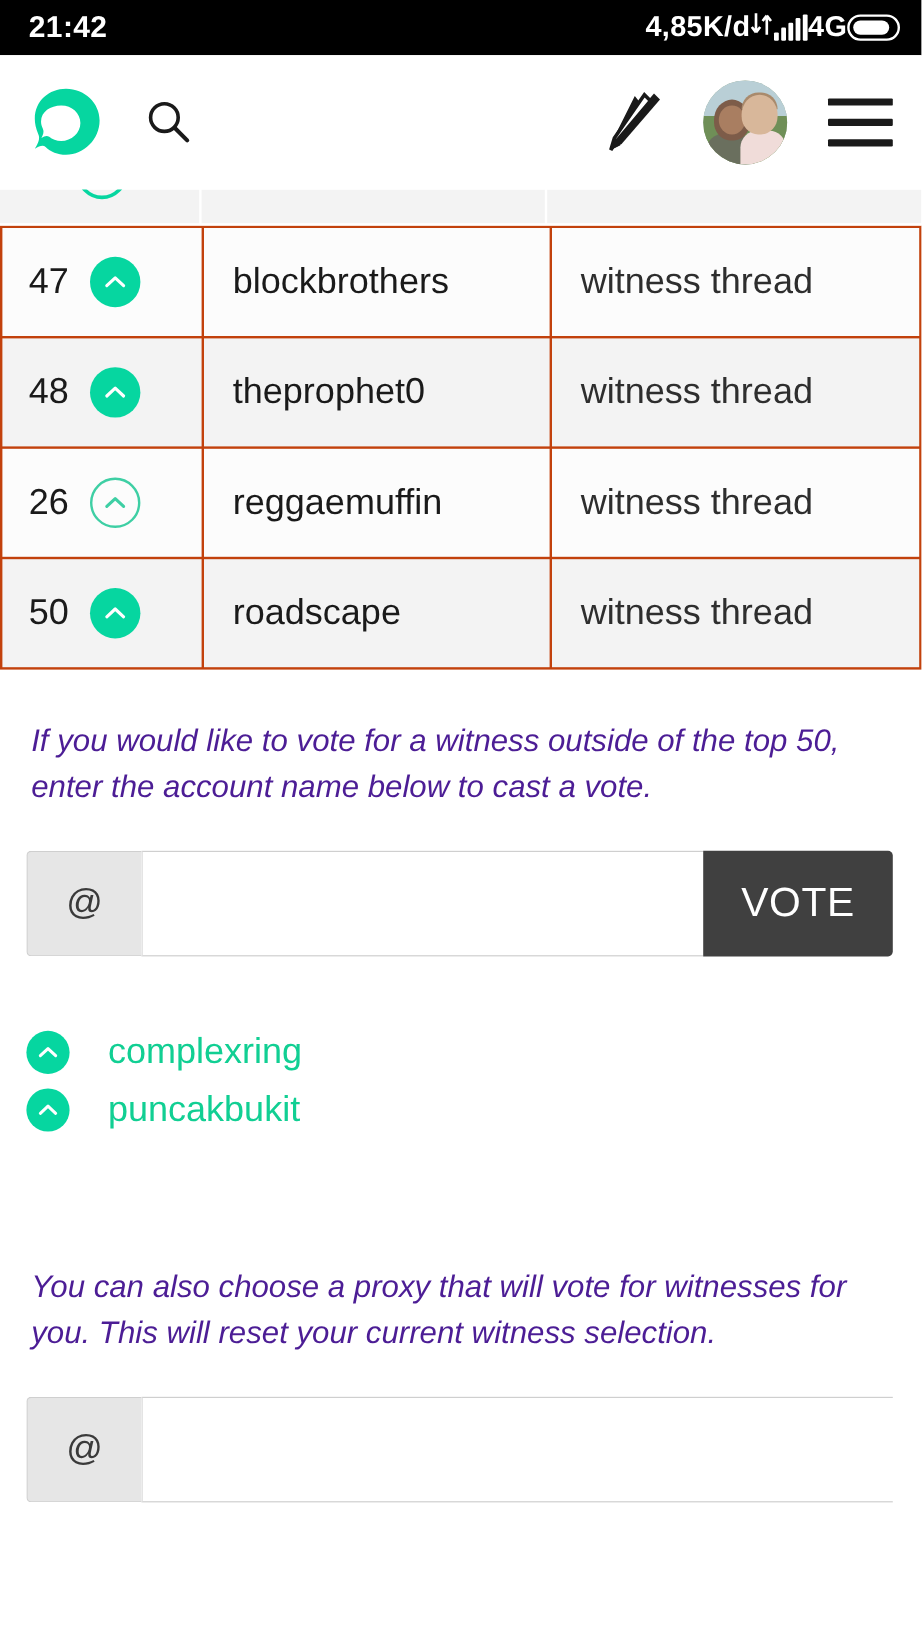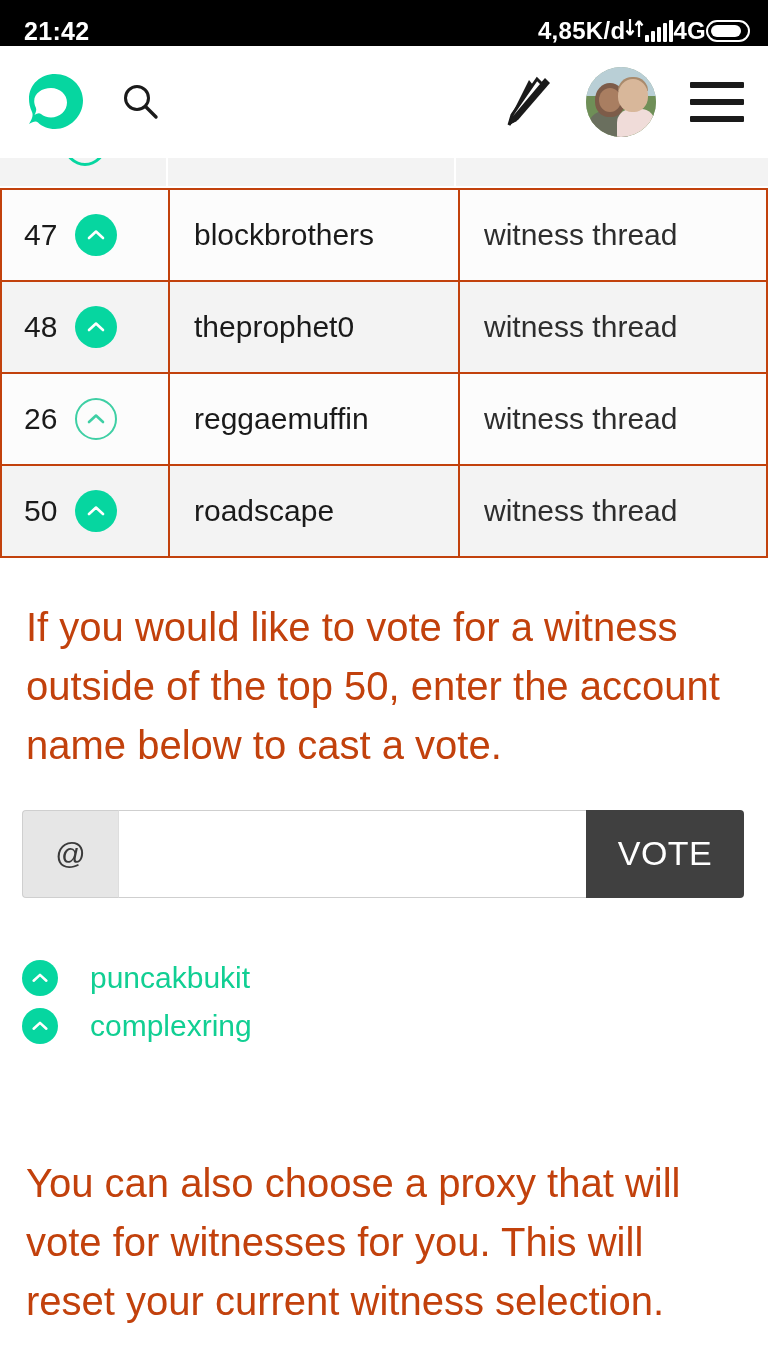--- a/index.html
+++ b/index.html
@@ -10,21 +10,21 @@
     font-family: "Liberation Sans", sans-serif;
     overflow: hidden;
   }
 
   
   .statusbar {
     height: 46px;
     background: #000000;
     color: #ffffff;
     display: flex;
-    align-items: flex-end;
+    align-items: center;
     justify-content: space-between;
     padding: 0 18px 0 24px;
     font-size: 25px;
     font-weight: bold;
     letter-spacing: .3px;
   }
   .status-right {
     display: flex;
     align-items: center;
   }
@@ -107,25 +107,26 @@
   .cutrow { height: 30px; position: relative; background: #ffffff; overflow: hidden; }
   .cutrow .cells { display: flex; gap: 2px; }
   .cutrow .cell { background: #f3f3f3; height: 28px; }
   .cutrow .cell.a { width: 166px; position: relative; }
   .cutrow .cell.b { width: 286px; }
   .cutrow .cell.c { flex: 1; }
   .cutrow .arcwrap { position: absolute; left: 64px; top: -34px; width: 42px; height: 42px; border-radius: 50%; border: 3px solid #06d6a0; }
 
   
   .para {
-    font-size: 40px;
+    font-size: 26px;
     line-height: 1.48;
-    color: #c2410c;
+    color: #4c1d95;
     padding: 0 26px;
     max-width: 760px;
+    font-style: italic;
   }
   .para.p1 { margin-top: 40px; }
   .para.p2 { margin-top: 16px; }
 
   
   .inputgroup {
     display: flex;
     margin: 34px 24px 0 22px;
     height: 88px;
     align-items: stretch;
@@ -347,29 +348,29 @@
   <button class="act-btn vote">VOTE</button>
 </div>
 
 <div class="votedlist">
   <div class="voted-item">
     <span class="upvote filled">
       <svg class="chev" width="20" height="20" viewBox="0 0 22 22">
           <path d="M4 14 L11 7.5 L18 14" stroke="#ffffff" stroke-width="2.8" fill="none" stroke-linecap="round" stroke-linejoin="round"></path>
         </svg>
     </span>
-    <span class="voted-name">puncakbukit</span>
+    <span class="voted-name">complexring</span>
   </div>
   <div class="voted-item">
     <span class="upvote filled">
       <svg class="chev" width="20" height="20" viewBox="0 0 22 22">
           <path d="M4 14 L11 7.5 L18 14" stroke="#ffffff" stroke-width="2.8" fill="none" stroke-linecap="round" stroke-linejoin="round"></path>
         </svg>
     </span>
-    <span class="voted-name">complexring</span>
+    <span class="voted-name">puncakbukit</span>
   </div>
 </div>
 
 <div class="gap-big"></div>
 
 <p class="para p2">You can also choose a proxy that will vote for witnesses for you. This will reset your current witness selection.</p>
 
 <div class="inputgroup">
   <div class="at-box">@</div>
   <input class="txt-box" type="text" value="" placeholder="" style="">

